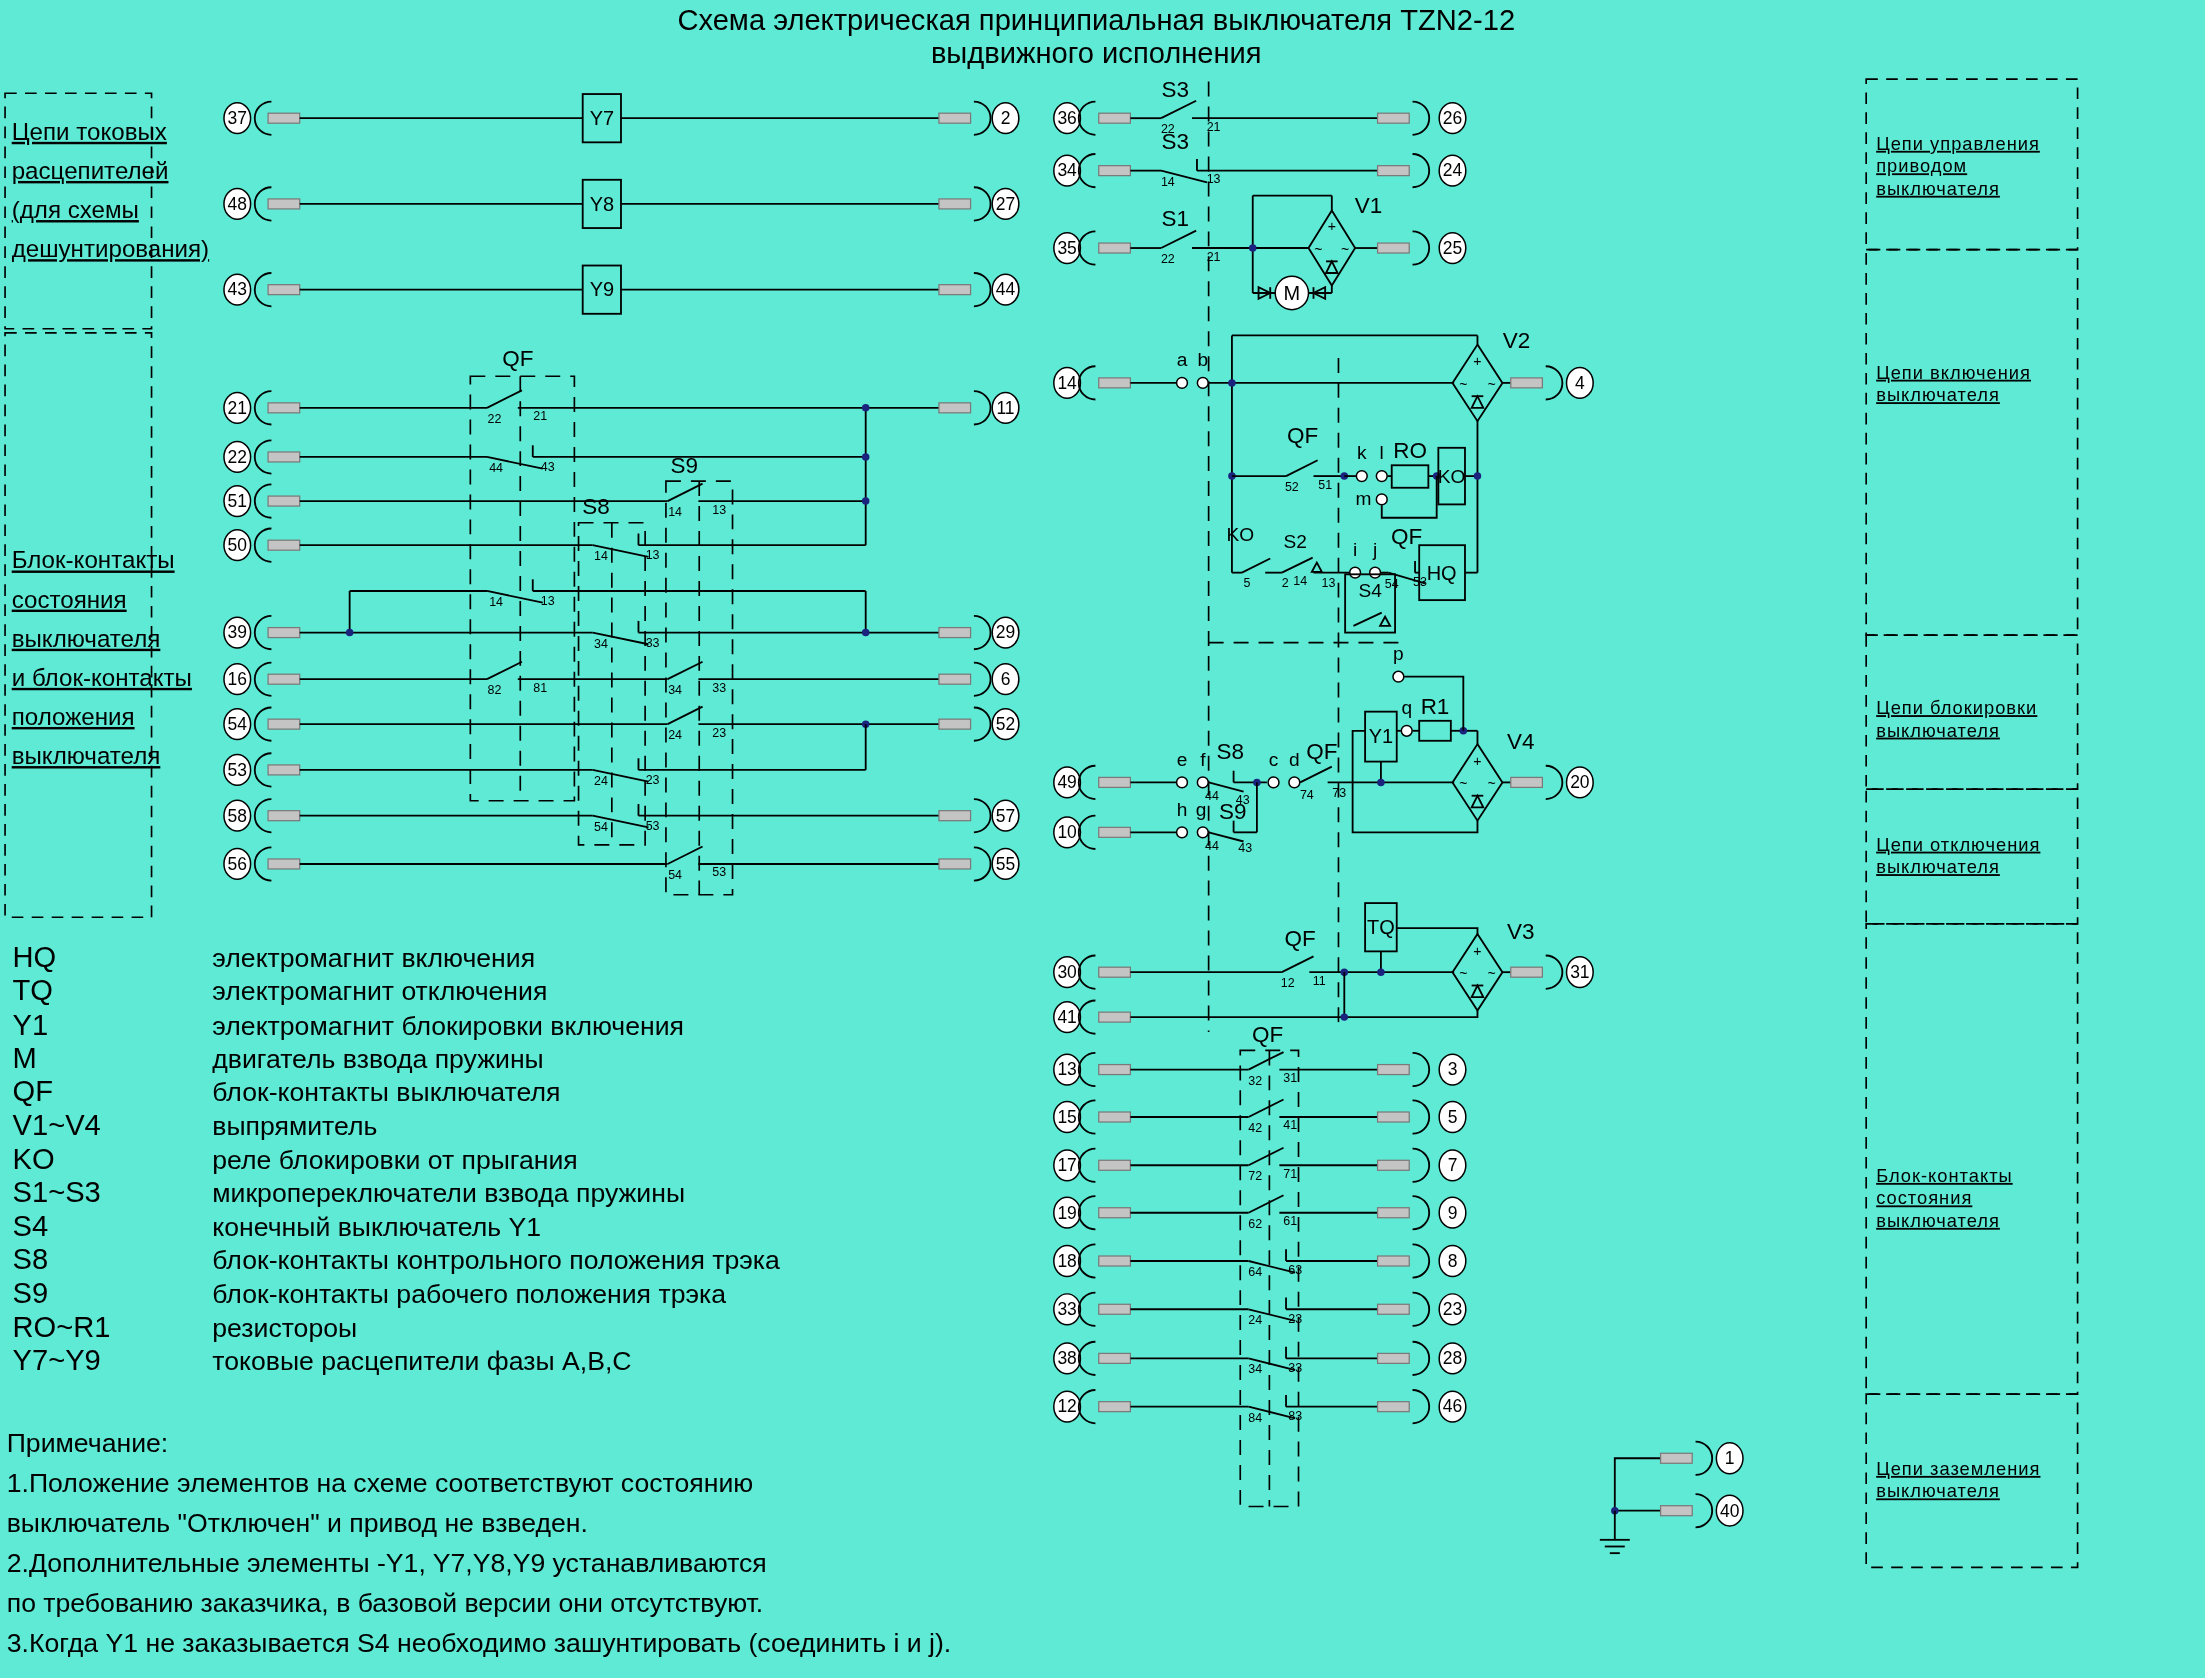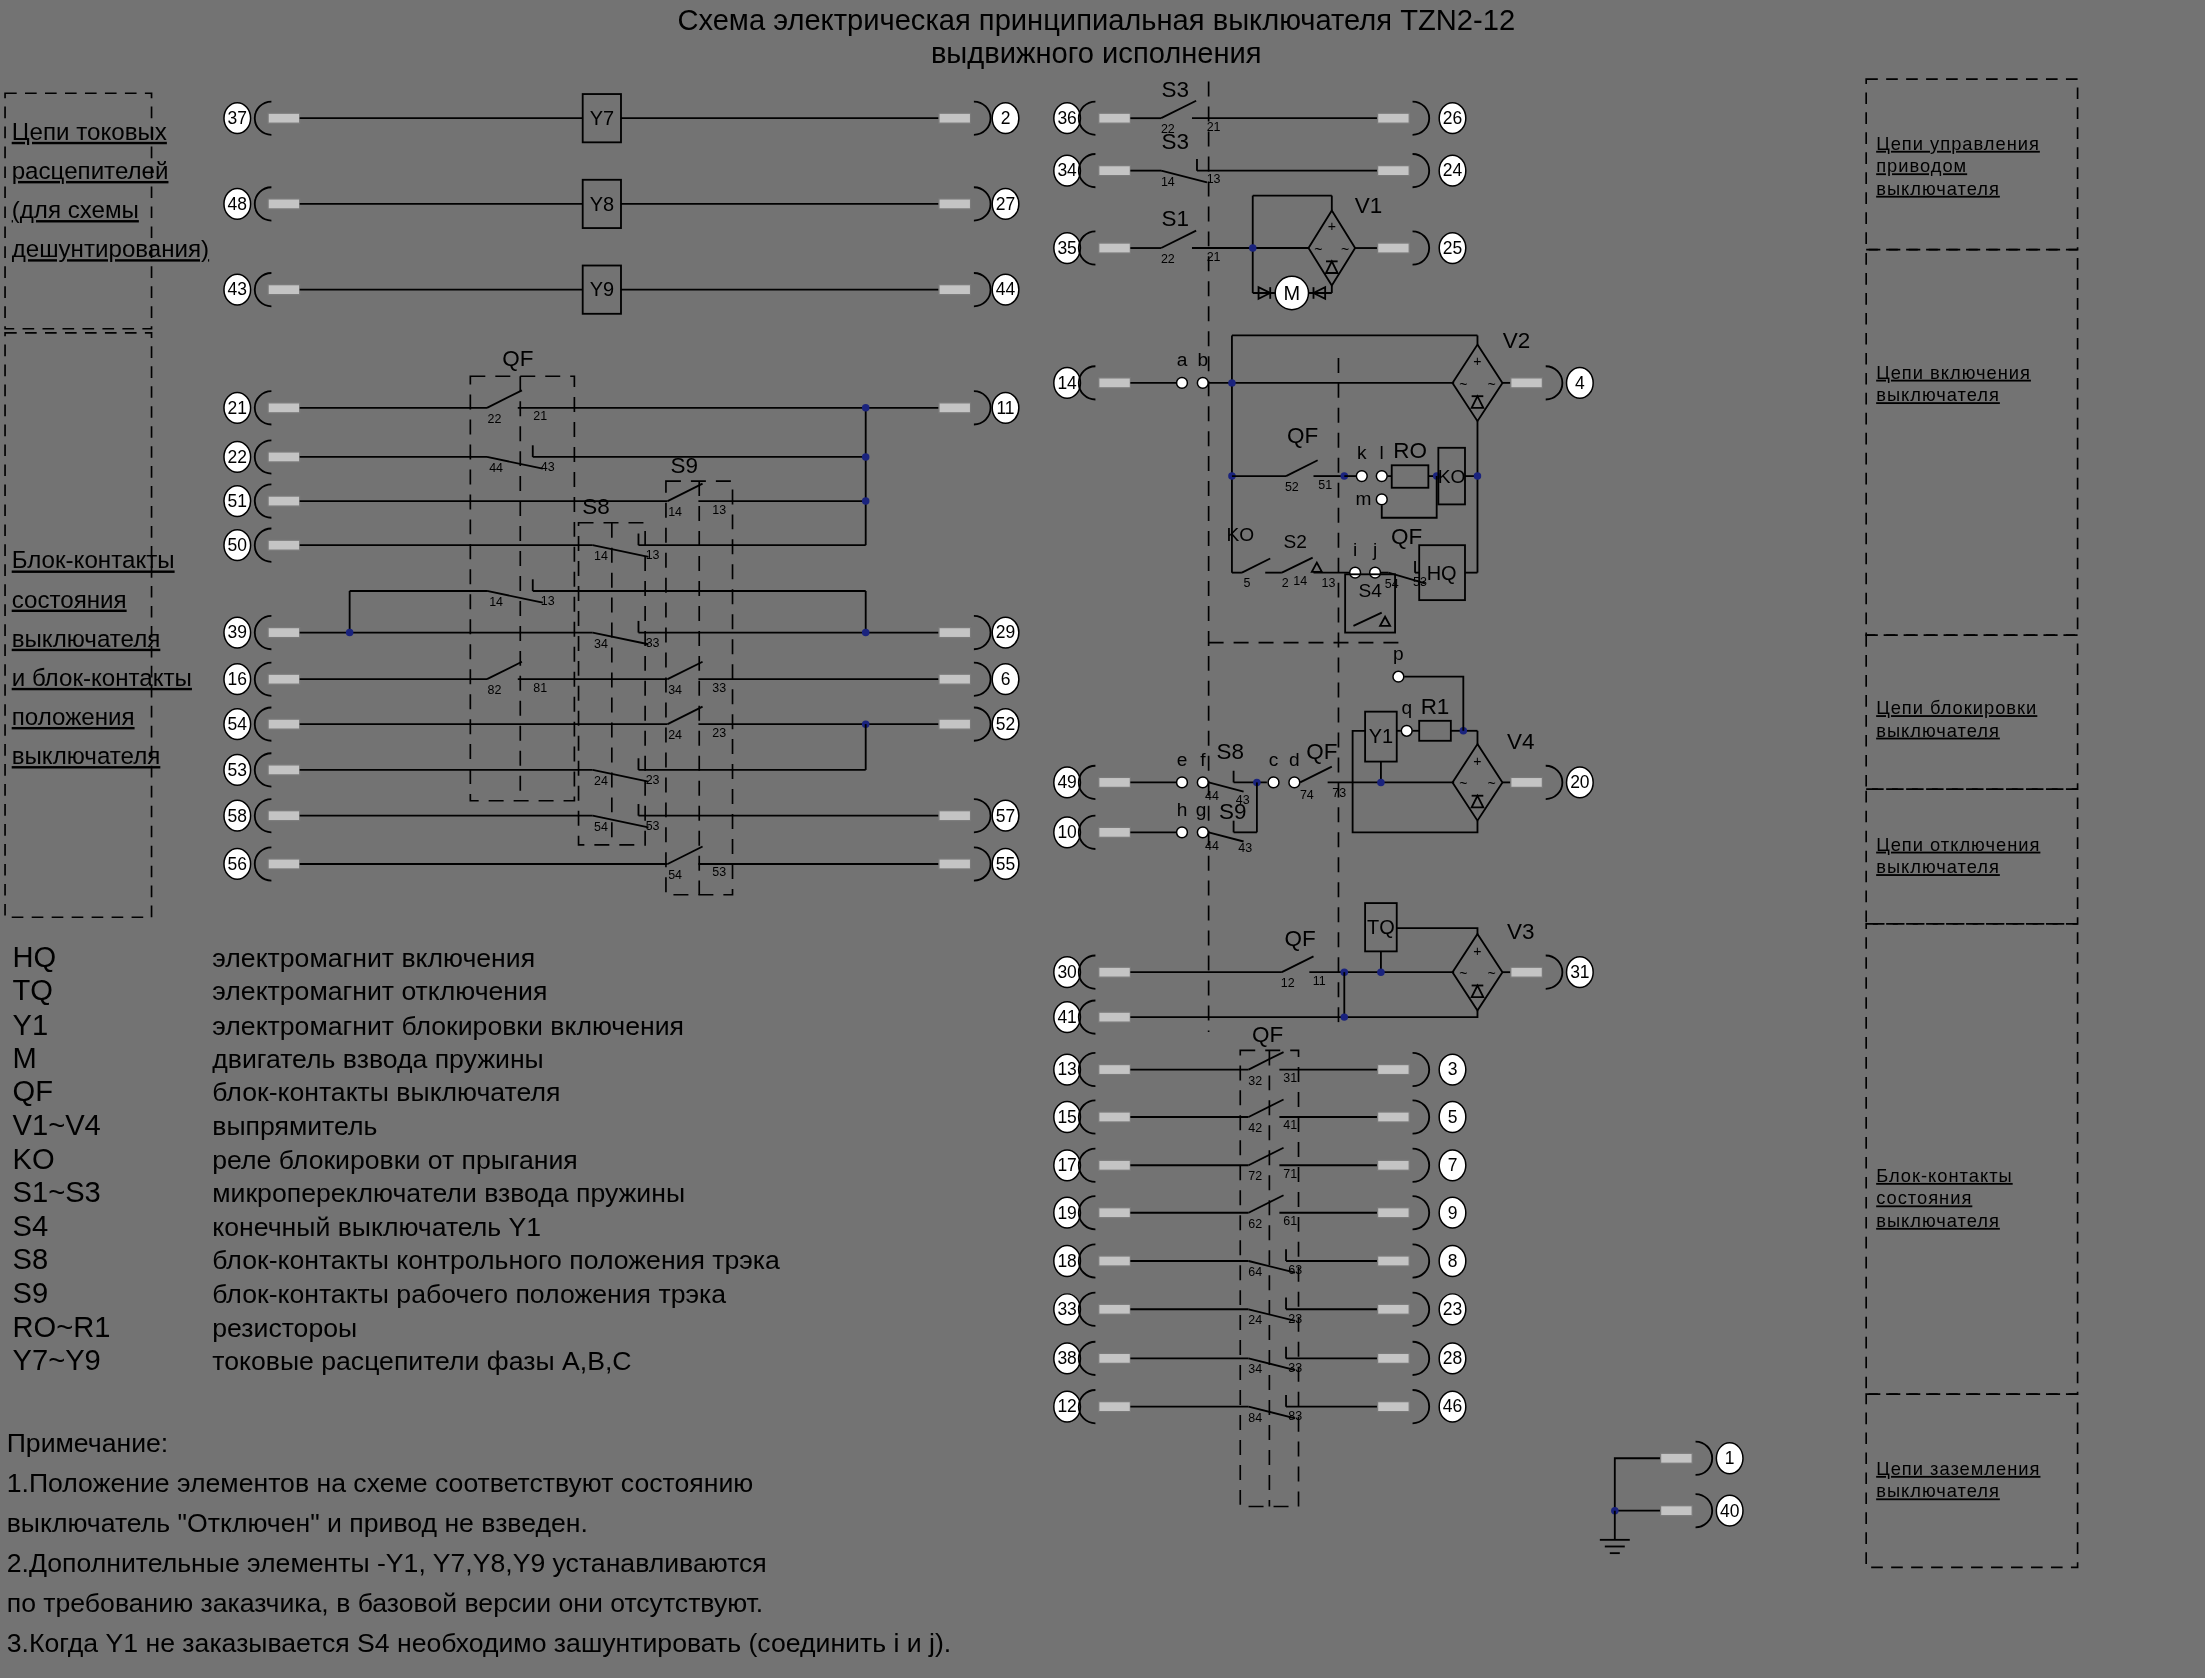--- a/index.html
+++ b/index.html
@@ -1,16 +1,16 @@
 <!DOCTYPE html>
 <html style="font-size:13.3px"><head>
 <meta charset="utf-8">
 <style>
   html,body{margin:0;padding:0;background:#fff;}
-  #page{width:2205px;height:1678px;position:relative;background:#737373;}
+  #page{width:2205px;height:1678px;position:relative;background:#5eead4;}
   svg{display:block;}
   .w{stroke:#000;stroke-width:2.2;fill:none;}
   .wd{stroke:#000;stroke-width:2;fill:none;stroke-dasharray:18 12;}
   .wd2{stroke:#000;stroke-width:2;fill:none;stroke-dasharray:14 10;}
   .bx{fill:none;stroke:#000;stroke-width:2.2;}
   .crect{fill:#c4c4c4;stroke:#7a7a7a;stroke-width:1.5;}
   .pin{fill:#fff;stroke:#000;stroke-width:1.8;}
   .dot{fill:#1a237e;stroke:none;}
   text{font-family:"Liberation Sans","DejaVu Sans",sans-serif;fill:#000;}
   .title{font-size:35px;text-anchor:middle;}

